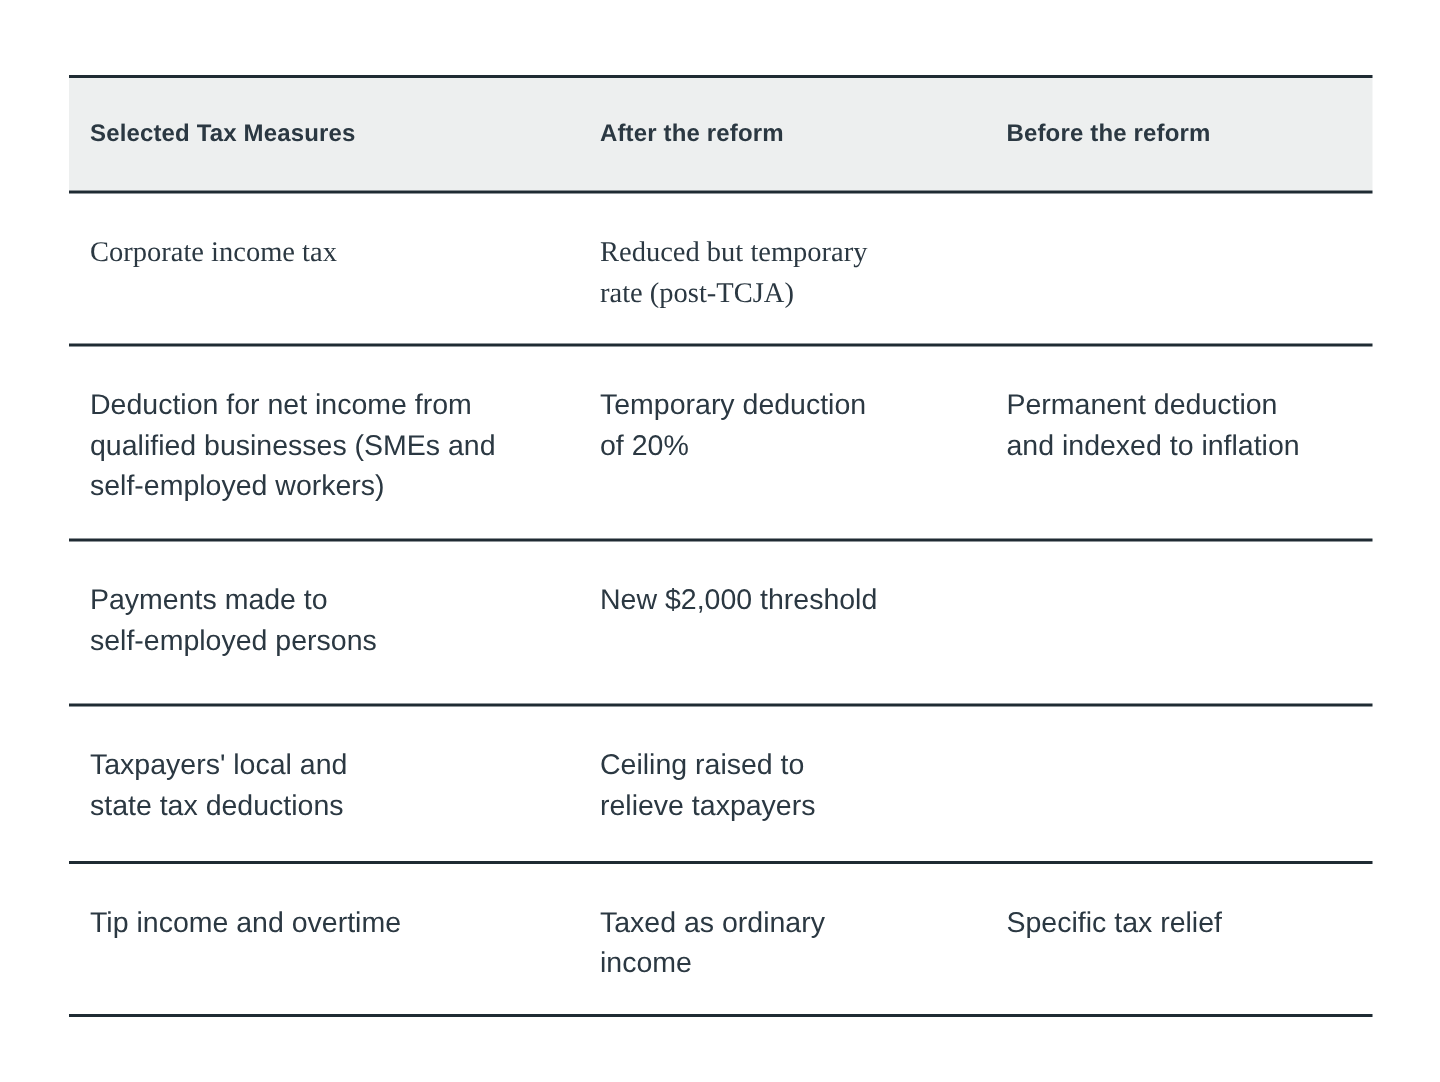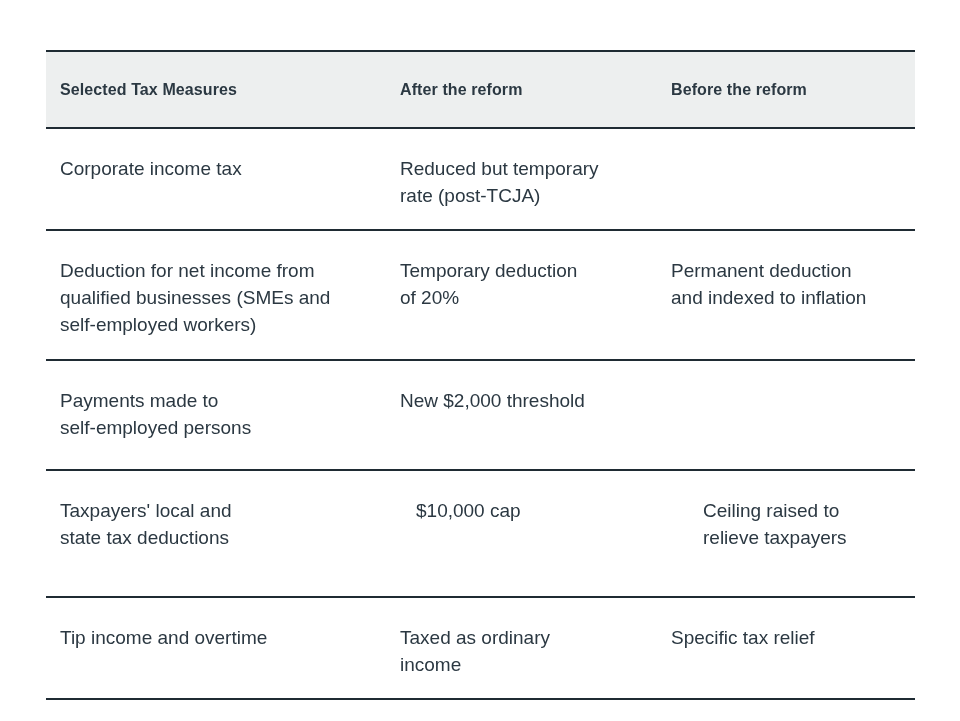--- a/index.html
+++ b/index.html
@@ -35,25 +35,25 @@
   }
   .body-row {
     border-top: 2px solid #1f2b33;
   }
   .body-row .cell {
     font-size: 19px;
     line-height: 27px;
     padding: 26px 10px 20px 14px;
     white-space: pre-line;
   }
-  .r0 { min-height: 97px; }
+  .r0 { min-height: 97px; font-family: Liberation Serif, serif; }
   .r1 { min-height: 130px; }
   .r2 { min-height: 110px; }
-  .r3 { min-height: 105px; gap: 16px; }
-  .r4 { min-height: 102px; margin-top: 22px; }
+  .r3 { min-height: 105px; }
+  .r4 { min-height: 102px; }
 </style>
 </head>
 <body>
 
 <div class="table-wrap">
 
   <div class="row thead">
     <div class="cell">Selected Tax Measures</div>
     <div class="cell">After the reform</div>
     <div class="cell">Before the reform</div>
@@ -77,21 +77,20 @@
 
   <div class="row body-row r2">
     <div class="cell">Payments made to
 self-employed persons</div>
     <div class="cell">New $2,000 threshold</div>
   </div>
 
   <div class="row body-row r3">
     <div class="cell">Taxpayers' local and
 state tax deductions</div>
-    <div class="cell">$10,000 cap</div>
     <div class="cell">Ceiling raised to
 relieve taxpayers</div>
   </div>
 
   <div class="row body-row r4">
     <div class="cell">Tip income and overtime</div>
     <div class="cell">Taxed as ordinary
 income</div>
     <div class="cell">Specific tax relief</div>
   </div>

